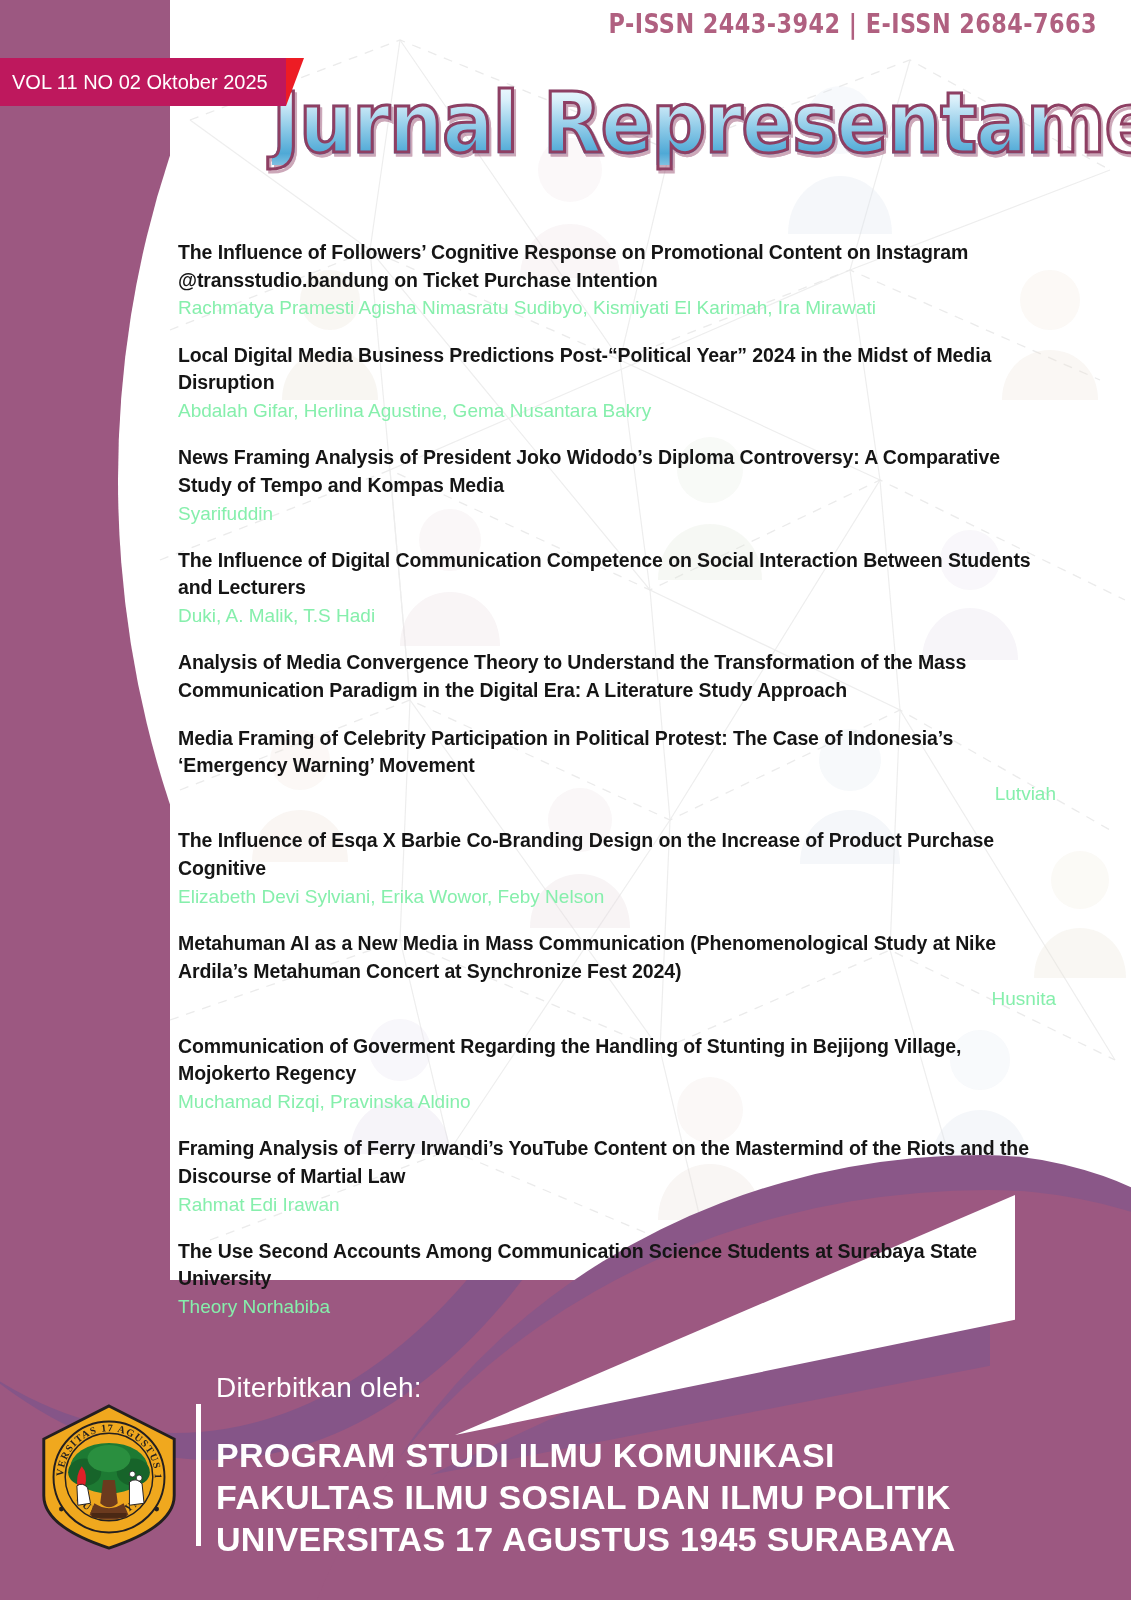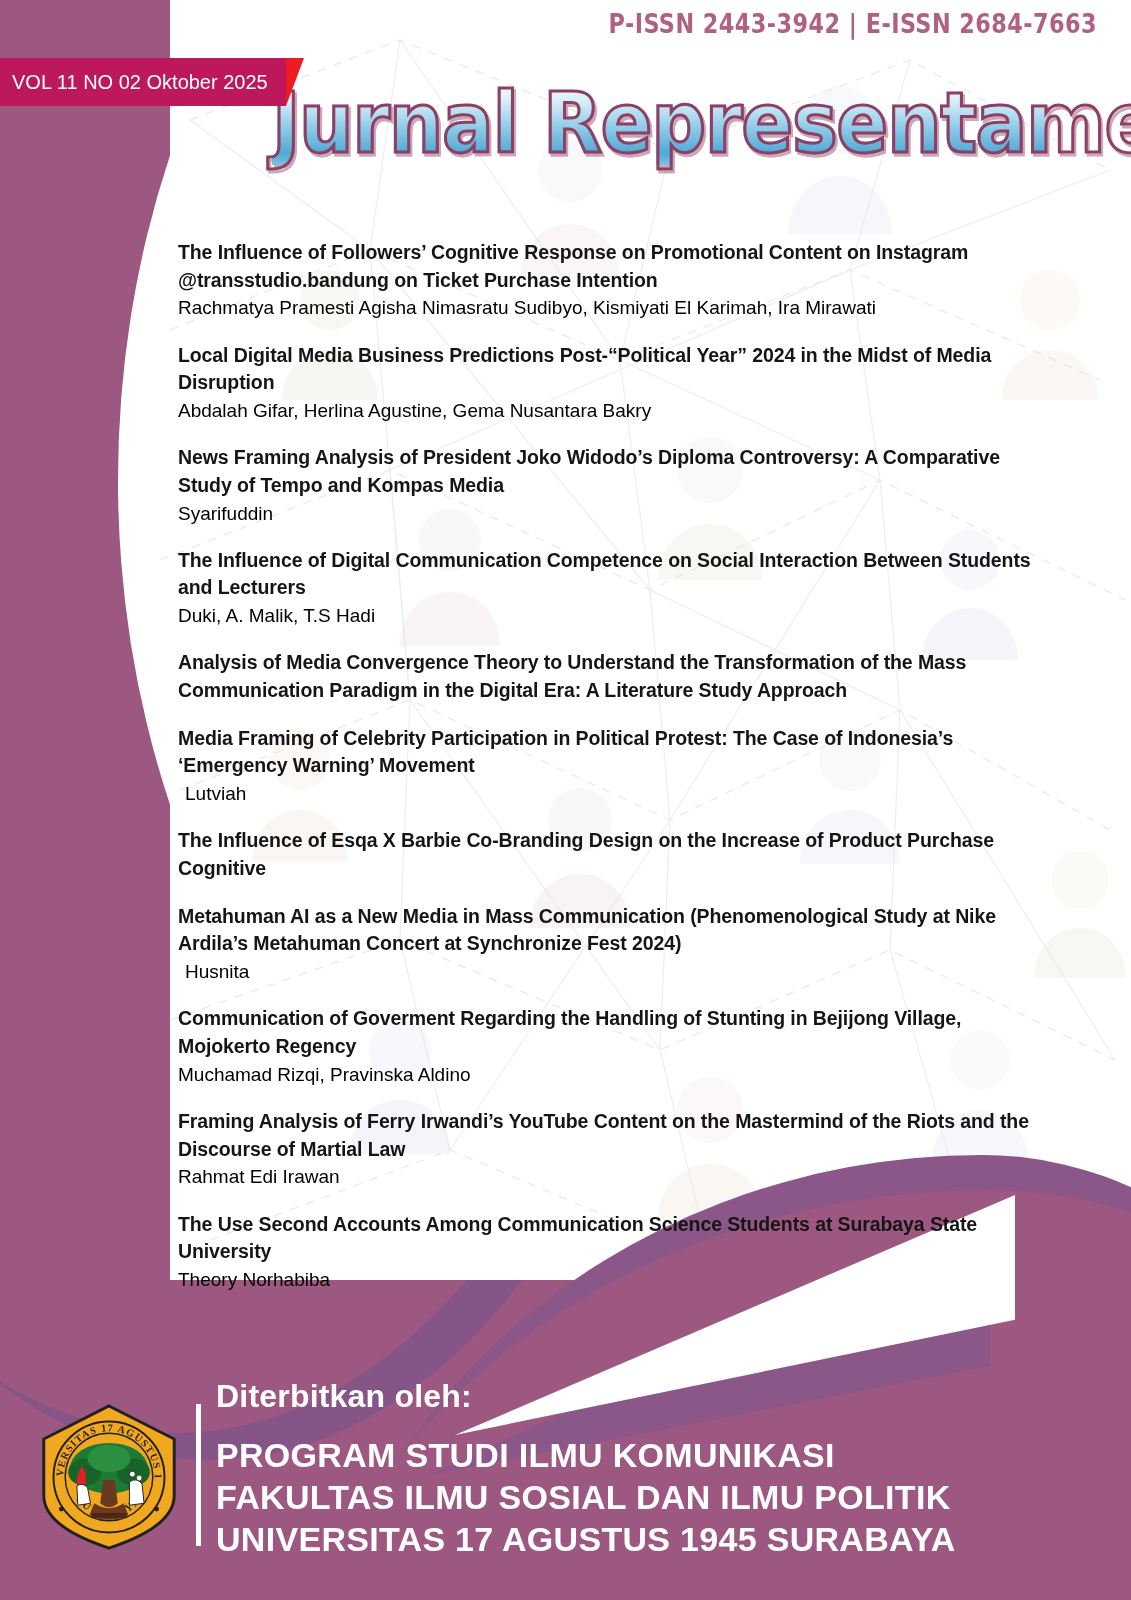--- a/index.html
+++ b/index.html
@@ -167,25 +167,25 @@
   .a-title{
     font-size:19.5px;
     font-weight:bold;
     color:#151515;
     line-height:1.42;
     letter-spacing:-.1px;
   }
   .a-authors{
     font-size:19px;
     font-weight:normal;
-    color:#000000;
+    color:#86efac;
     line-height:1.38;
     margin-top:1px;
   }
-  .a-authors.indent{padding-left:7px;}
+  .a-authors.indent{padding-left:7px;text-align:right;}
 
   
   .footer{
     position:absolute;
     left:0; bottom:0;
     width:100%;
     height:240px;
     z-index:7;
     display:flex;
     align-items:center;
@@ -200,24 +200,24 @@
     left:196px; bottom:54px;
     width:5px; height:142px;
     background:#ffffff;
   }
   .pub-text{
     position:absolute;
     left:216px; bottom:40px;
     color:#ffffff;
   }
   .pub-lead{
-    font-size:32px;
-    font-weight:bold;
+    font-size:28px;
+    font-weight:normal;
     font-family:"Liberation Sans", sans-serif;
-    margin-bottom:19px;
+    margin-bottom:30px;
     letter-spacing:.2px;
   }
   .pub-line{
     font-size:34px;
     font-weight:bold;
     letter-spacing:.3px;
     line-height:1.24;
     white-space:nowrap;
   }
 </style>
@@ -351,20 +351,21 @@
       <div class="a-title">Analysis of Media Convergence Theory to Understand the Transformation of the Mass Communication Paradigm in the Digital Era: A Literature Study Approach</div>
     </div>
 
     <div class="article">
       <div class="a-title">Media Framing of Celebrity Participation in Political Protest: The Case of Indonesia’s ‘Emergency Warning’ Movement</div>
       <div class="a-authors indent">Lutviah</div>
     </div>
 
     <div class="article">
       <div class="a-title">The Influence of Esqa X Barbie Co-Branding Design on the Increase of Product Purchase Cognitive</div>
+      <div class="a-authors">Elizabeth Devi Sylviani, Erika Wowor, Feby Nelson</div>
     </div>
 
     <div class="article">
       <div class="a-title">Metahuman AI as a New Media in Mass Communication (Phenomenological Study at Nike Ardila’s Metahuman Concert at Synchronize Fest 2024)</div>
       <div class="a-authors indent">Husnita</div>
     </div>
 
     <div class="article">
       <div class="a-title">Communication of Goverment Regarding the Handling of Stunting in Bejijong Village, Mojokerto Regency</div>
       <div class="a-authors">Muchamad Rizqi, Pravinska Aldino</div>

